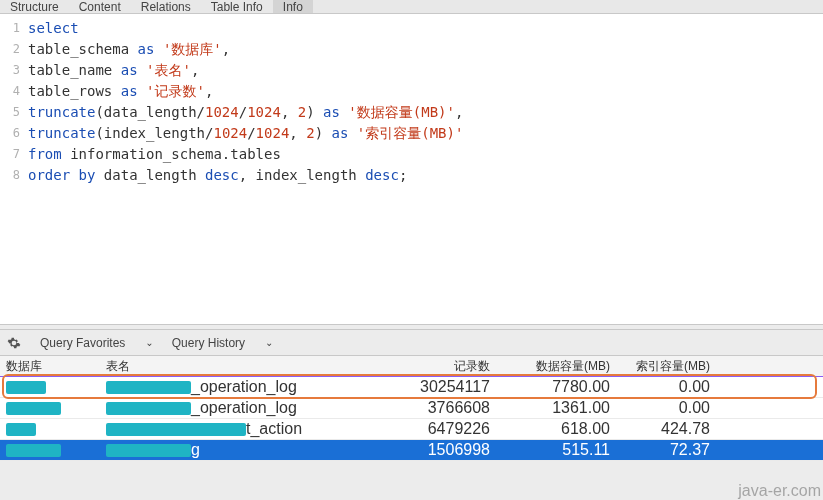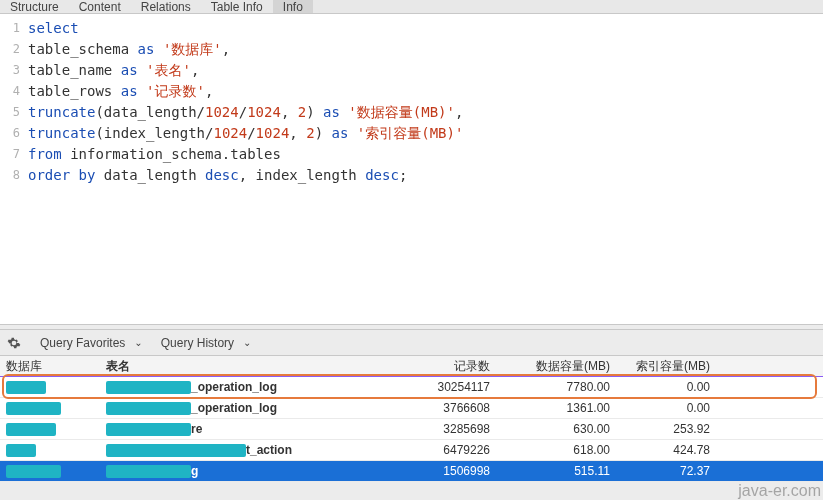--- a/index.html
+++ b/index.html
@@ -14,30 +14,30 @@
 .gutter { width: 28px; text-align: right; color: #b0b0b0; padding-right: 8px; font-size: 12px; user-select: none; flex-shrink: 0; }
 .code { white-space: pre; }
 .kw { color: #1a4db3; }
 .num { color: #c23a1a; }
 .str { color: #c23a1a; }
 
 .divider { height: 6px; background: #ececec; border-top: 1px solid #c8c8c8; border-bottom: 1px solid #c8c8c8; position: relative; }
 
 .toolbar { display: flex; align-items: center; height: 26px; background: #ececec; border-bottom: 1px solid #c8c8c8; padding-left: 6px; gap: 18px; font-size: 12px; color: #444; }
 .gear { width: 16px; height: 16px; display: flex; align-items: center; justify-content: center; }
-.tb-btn { display: flex; align-items: center; gap: 9px; cursor: pointer; }
+.tb-btn { display: flex; align-items: center; gap: 20px; cursor: pointer; }
 .chev { font-size: 10px; }
 
 .grid { background: #fff; }
 .gridhead, .gridrow { display: flex; align-items: center; height: 21px; }
 .gridhead { background: #f4f4f4; border-bottom: 1px solid #8b5cf6; font-size: 12px; color: #333; }
-.gridrow { border-bottom: 1px solid #eaeaea; font-size: 12px; position: relative; }
+.gridrow { border-bottom: 1px solid #eaeaea; font-size: 16px; position: relative; }
 .gridrow.sel { background: #1a6fd6; color: #fff; }
 .c1 { width: 100px; padding-left: 6px; }
-.c2 { width: 280px; padding-left: 6px; font-weight: bold; }
+.c2 { width: 280px; padding-left: 6px; }
 .c3 { width: 120px; text-align: right; padding-right: 10px; }
 .c4 { width: 120px; text-align: right; padding-right: 10px; }
 .c5 { width: 100px; text-align: right; padding-right: 10px; }
 .redact { display: inline-block; height: 13px; background: #1fb4c4; border-radius: 2px; vertical-align: middle; }
 .highlight-box { position: absolute; border: 2px solid #e67a3c; border-radius: 6px; pointer-events: none; }
 .watermark { position: absolute; right: 2px; bottom: 0; font-size: 16px; color: #888; opacity: 0.7; }
 </style>
 </head>
 <body>
 
@@ -120,27 +120,20 @@
       </div>
       <div class="highlight-box" style="left: 2px; top: -3px; width: 815px; height: 25px;"></div>
       <div class="gridrow">
         <div class="c1"><span class="redact" style="width:55px"></span></div>
         <div class="c2"><span class="redact" style="width:85px"></span>_operation_log</div>
         <div class="c3">3766608</div>
         <div class="c4">1361.00</div>
         <div class="c5">0.00</div>
       </div>
       <div class="gridrow">
-        <div class="c1"><span class="redact" style="width:50px"></span></div>
-        <div class="c2"><span class="redact" style="width:85px"></span>re</div>
-        <div class="c3">3285698</div>
-        <div class="c4">630.00</div>
-        <div class="c5">253.92</div>
-      </div>
-      <div class="gridrow">
         <div class="c1"><span class="redact" style="width:30px"></span></div>
         <div class="c2"><span class="redact" style="width:140px"></span>t_action</div>
         <div class="c3">6479226</div>
         <div class="c4">618.00</div>
         <div class="c5">424.78</div>
       </div>
       <div class="gridrow sel">
         <div class="c1"><span class="redact" style="width:55px"></span></div>
         <div class="c2"><span class="redact" style="width:85px"></span>g</div>
         <div class="c3">1506998</div>

